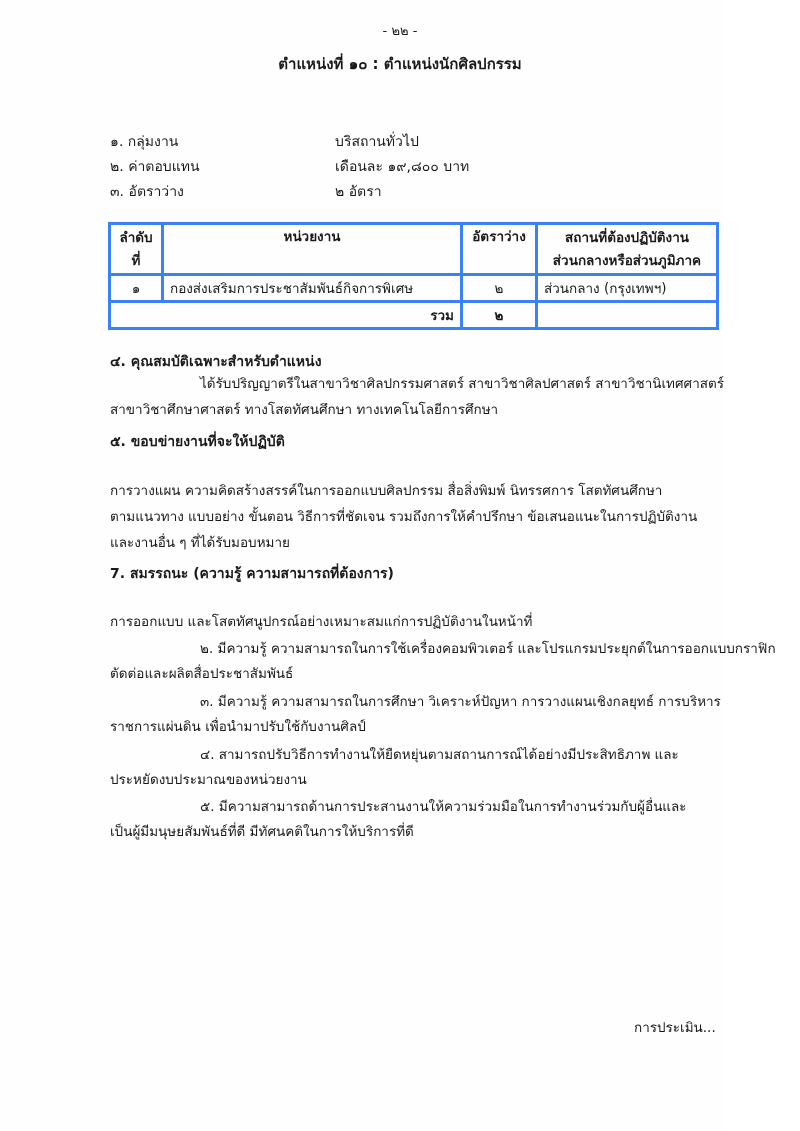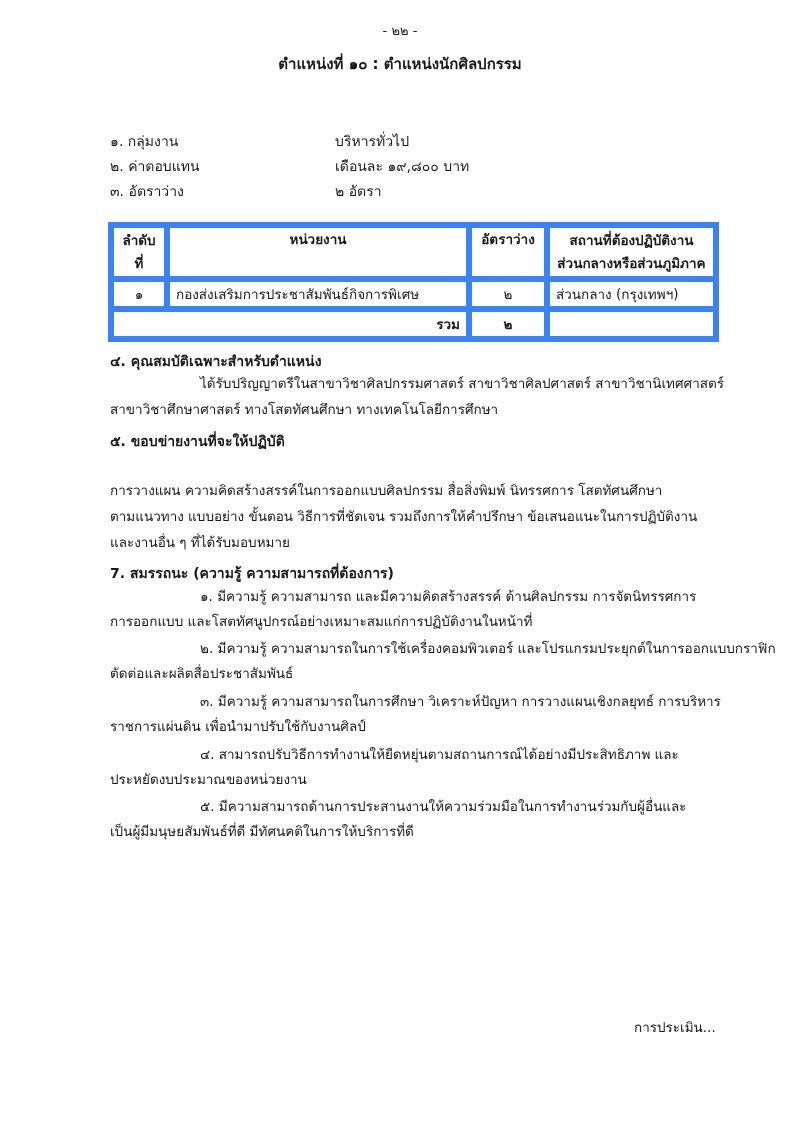--- a/index.html
+++ b/index.html
@@ -34,21 +34,21 @@
     .info-value { font-size: 14px; left: 335px; }
 
     table.units {
       position: absolute;
       left: 108px; top: 222px;
       width: 611px;
       border-collapse: collapse;
       font-size: 13.5px;
     }
     table.units th, table.units td {
-      border: 6px solid #3b82f6;
+      border: 3px solid #3b82f6;
       padding: 0 6px;
       vertical-align: middle;
     }
     table.units th { font-weight: bold; text-align: center; line-height: 23px; height: 48px; }
     table.units td { height: 24px; line-height: 22px; }
     .c-no { width: 38px; text-align: center; }
     .c-unit { width: 284px; }
     .c-count { width: 60px; text-align: center; }
     .c-place { }
     .total-label { text-align: right; font-weight: bold; }
@@ -67,21 +67,21 @@
   </style>
 </head>
 <body>
 
 <div class="page">
 
   <div class="abs page-number">- ๒๒ -</div>
   <div class="abs title">ตำแหน่งที่ ๑๐ : ตำแหน่งนักศิลปกรรม</div>
 
   <div class="abs info-label" style="top:130px">๑. กลุ่มงาน</div>
-  <div class="abs info-value" style="top:130px">บริหารทั่วไป</div>
+  <div class="abs info-value" style="top:130px">บริสถานทั่วไป</div>
   <div class="abs info-label" style="top:155px">๒. ค่าตอบแทน</div>
   <div class="abs info-value" style="top:155px">เดือนละ ๑๙,๘๐๐ บาท</div>
   <div class="abs info-label" style="top:180px">๓. อัตราว่าง</div>
   <div class="abs info-value" style="top:180px">๒ อัตรา</div>
 
   <table class="units">
     <thead>
       <tr>
         <th class="c-no">
           <div>ลำดับ</div>
@@ -114,21 +114,20 @@
   <div class="abs para para-first" style="top:370px">ได้รับปริญญาตรีในสาขาวิชาศิลปกรรมศาสตร์ สาขาวิชาศิลปศาสตร์ สาขาวิชานิเทศศาสตร์</div>
   <div class="abs para para-cont" style="top:396px">สาขาวิชาศึกษาศาสตร์ ทางโสตทัศนศึกษา ทางเทคโนโลยีการศึกษา</div>
 
   <div class="abs section-head" style="top:430px">๕. ขอบข่ายงานที่จะให้ปฏิบัติ</div>
   <div class="abs para para-cont" style="top:477px">การวางแผน ความคิดสร้างสรรค์ในการออกแบบศิลปกรรม สื่อสิ่งพิมพ์ นิทรรศการ โสตทัศนศึกษา</div>
   <div class="abs para para-cont" style="top:503px">ตามแนวทาง แบบอย่าง ขั้นตอน วิธีการที่ชัดเจน รวมถึงการให้คำปรึกษา ข้อเสนอแนะในการปฏิบัติงาน</div>
   <div class="abs para para-cont" style="top:529px">และงานอื่น ๆ ที่ได้รับมอบหมาย</div>
 
   <div class="abs section-head" style="top:562px">7. สมรรถนะ (ความรู้ ความสามารถที่ต้องการ)</div>
 
-  <div class="abs para para-first" style="top:583px">๑. มีความรู้ ความสามารถ และมีความคิดสร้างสรรค์ ด้านศิลปกรรม การจัดนิทรรศการ</div>
   <div class="abs para para-cont" style="top:608px">การออกแบบ และโสตทัศนูปกรณ์อย่างเหมาะสมแก่การปฏิบัติงานในหน้าที่</div>
 
   <div class="abs para para-first" style="top:635px">๒. มีความรู้ ความสามารถในการใช้เครื่องคอมพิวเตอร์ และโปรแกรมประยุกต์ในการออกแบบกราฟิก</div>
   <div class="abs para para-cont" style="top:660px">ตัดต่อและผลิตสื่อประชาสัมพันธ์</div>
 
   <div class="abs para para-first" style="top:688px">๓. มีความรู้ ความสามารถในการศึกษา วิเคราะห์ปัญหา การวางแผนเชิงกลยุทธ์ การบริหาร</div>
   <div class="abs para para-cont" style="top:713px">ราชการแผ่นดิน เพื่อนำมาปรับใช้กับงานศิลป์</div>
 
   <div class="abs para para-first" style="top:741px">๔. สามารถปรับวิธีการทำงานให้ยืดหยุ่นตามสถานการณ์ได้อย่างมีประสิทธิภาพ และ</div>
   <div class="abs para para-cont" style="top:766px">ประหยัดงบประมาณของหน่วยงาน</div>

